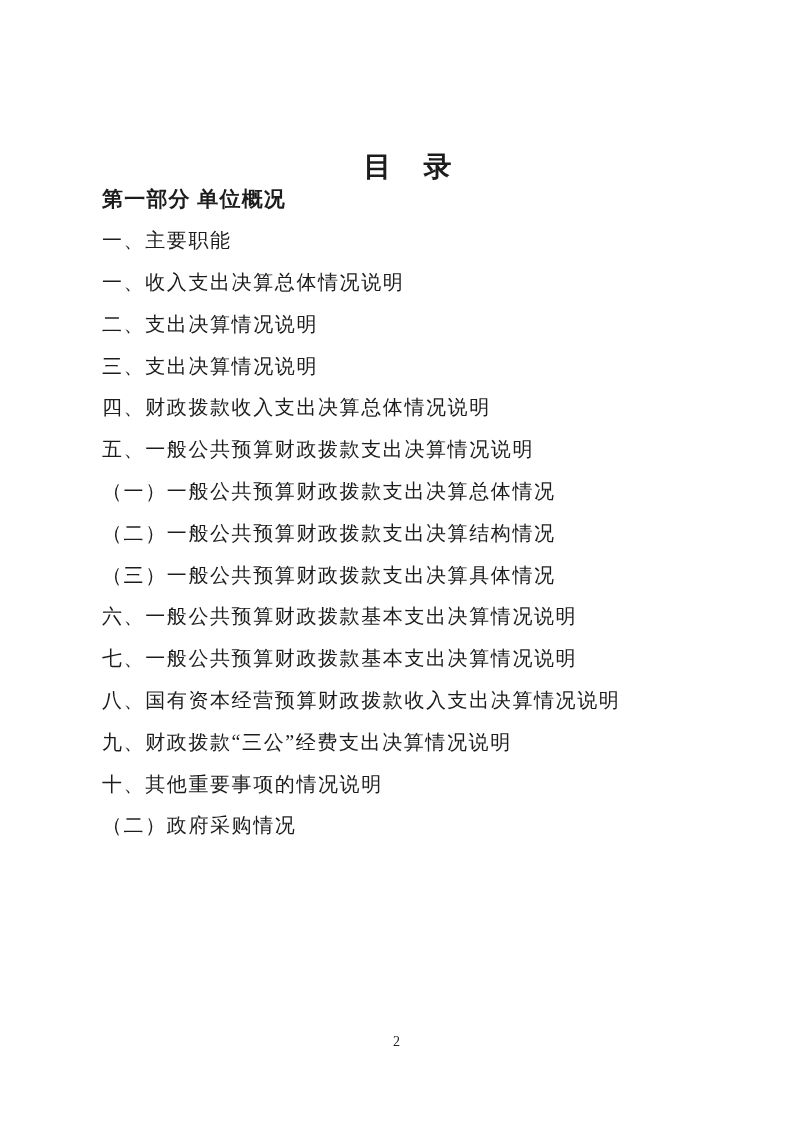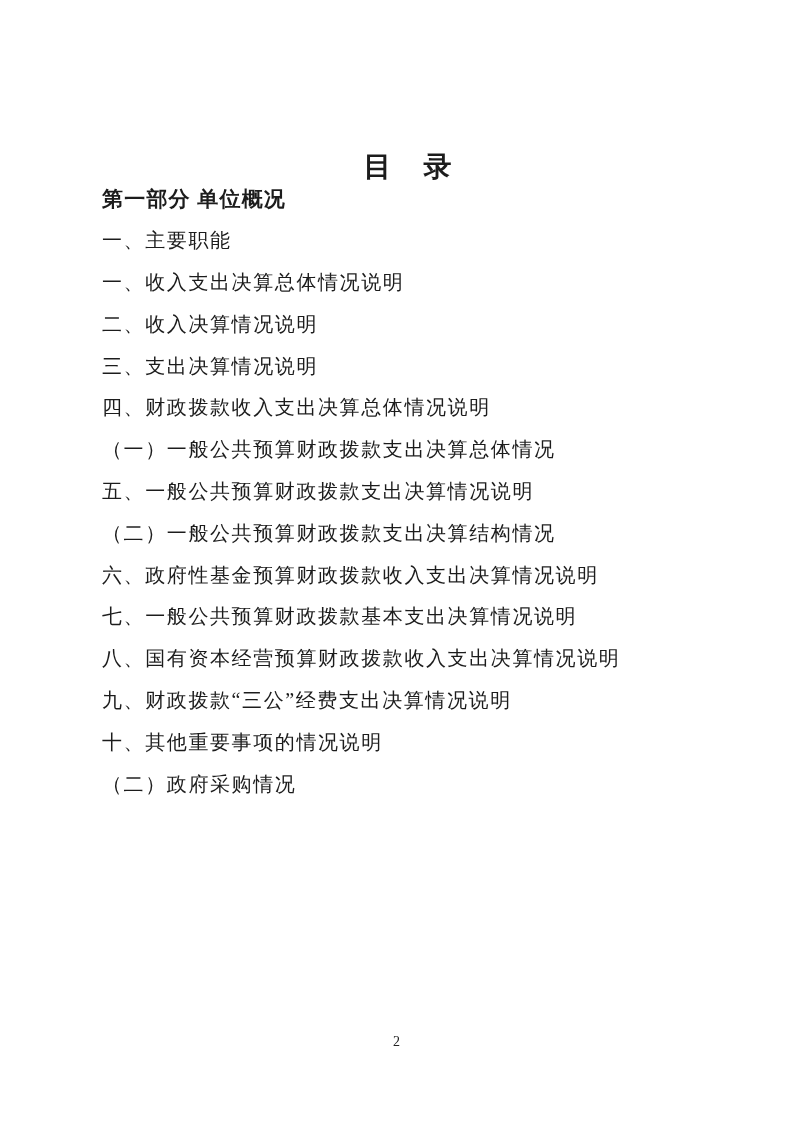--- a/index.html
+++ b/index.html
@@ -63,27 +63,28 @@
 </head>
 <body>
 
 <div class="page">
   <h1 class="doc-title">目　录</h1>
 
   <div class="toc" id="toc">
       <div class="toc-line bold">第一部分 单位概况</div>
       <div class="toc-line">一、主要职能</div>
       <div class="toc-line">一、收入支出决算总体情况说明</div>
-      <div class="toc-line">二、收入决算情况说明</div>
+      <div class="toc-line">二、支出决算情况说明</div>
       <div class="toc-line">三、支出决算情况说明</div>
       <div class="toc-line">四、财政拨款收入支出决算总体情况说明</div>
+      <div class="toc-line">五、一般公共预算财政拨款支出决算情况说明</div>
       <div class="toc-line">（一）一般公共预算财政拨款支出决算总体情况</div>
-      <div class="toc-line">五、一般公共预算财政拨款支出决算情况说明</div>
       <div class="toc-line">（二）一般公共预算财政拨款支出决算结构情况</div>
-      <div class="toc-line">六、政府性基金预算财政拨款收入支出决算情况说明</div>
+      <div class="toc-line">（三）一般公共预算财政拨款支出决算具体情况</div>
+      <div class="toc-line">六、一般公共预算财政拨款基本支出决算情况说明</div>
       <div class="toc-line">七、一般公共预算财政拨款基本支出决算情况说明</div>
       <div class="toc-line">八、国有资本经营预算财政拨款收入支出决算情况说明</div>
       <div class="toc-line">九、财政拨款“三公”经费支出决算情况说明</div>
       <div class="toc-line">十、其他重要事项的情况说明</div>
       <div class="toc-line">（二）政府采购情况</div>
     </div>
 
   <div class="page-number">2</div>
 </div>
 

